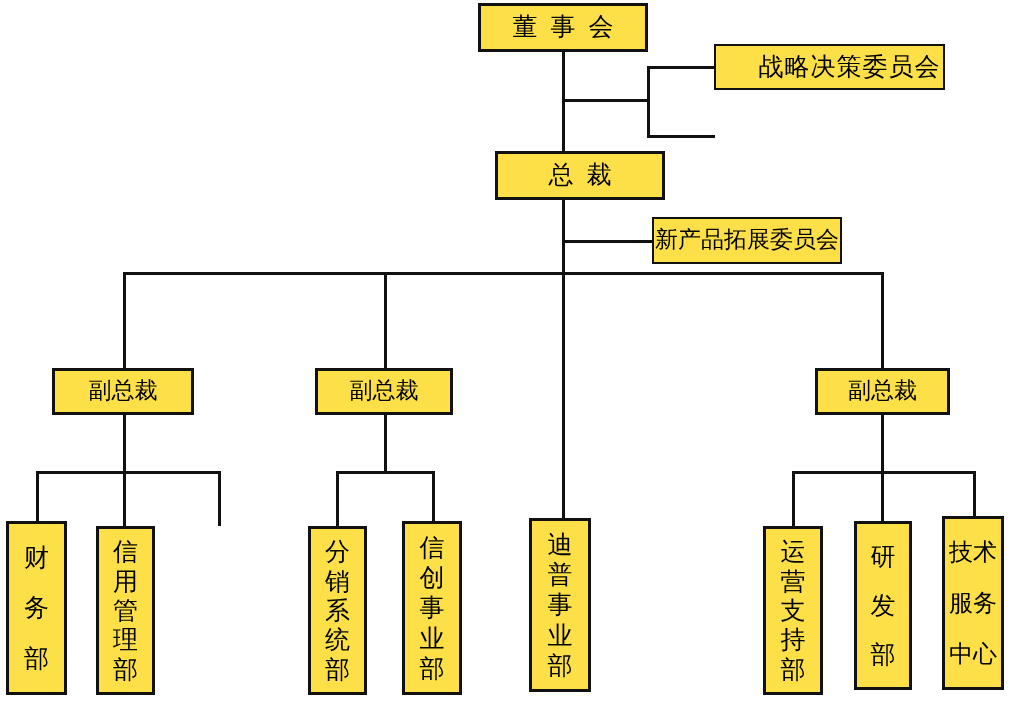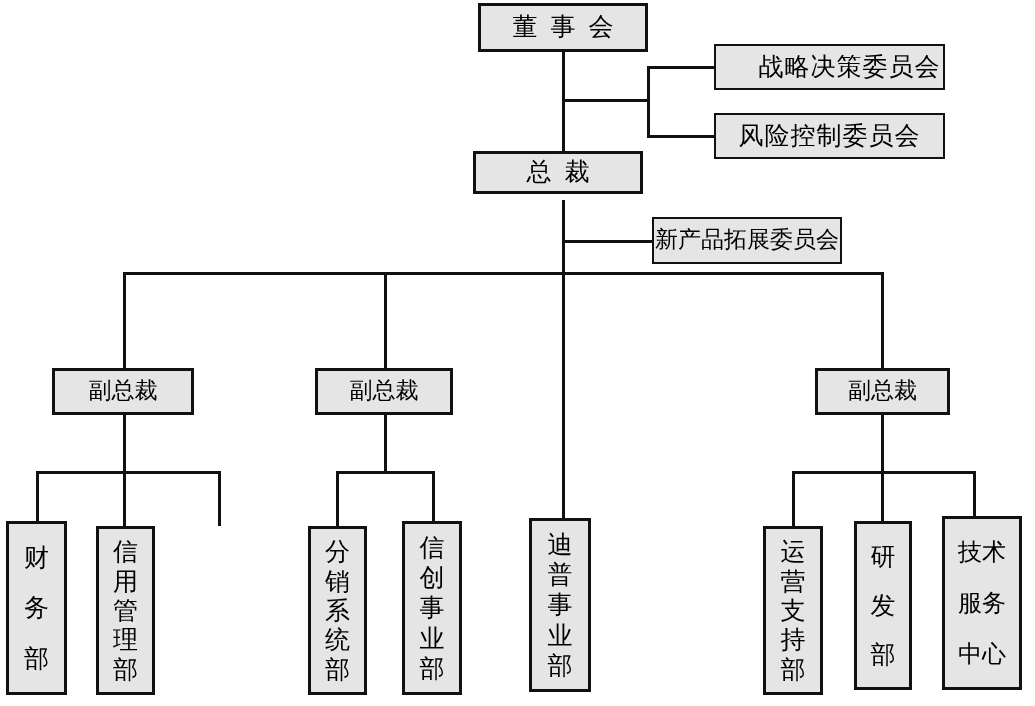--- a/index.html
+++ b/index.html
@@ -25,21 +25,21 @@
     background: #111111;
   }
   .vline { width: 3px; }
   .hline { height: 3px; }
 
   
   .box {
     position: absolute;
     box-sizing: border-box;
     border: 3px solid #111111;
-    background: #e5e5e5;
+    background: #fde047;
     display: flex;
     align-items: center;
     justify-content: center;
     text-align: center;
     line-height: 1.05;
   }
   .box.thin { border-width: 2px; }
 
   .label-h {
     font-size: 25px;
@@ -114,25 +114,22 @@
   <div class="line vline" style="left:973px; top:471px; height:45px;"></div>
 
   <div class="box" style="left:478px; top:3px; width:170px; height:49px;">
     <span class="label-h spaced">董事会</span>
   </div>
 
   <div class="box thin" style="left:714px; top:44px; width:231px; height:46px;padding-left:40px;">
     <span class="label-h comm">战略决策委员会</span>
   </div>
 
-  <div class="box thin" style="left:714px; top:113px; width:231px; height:46px;">
-    <span class="label-h comm">风险控制委员会</span>
-  </div>
-
-  <div class="box" style="left:473px; top:151px; width:170px; height:43px;">
+
+  <div class="box" style="left:495px; top:151px; width:170px; height:49px;">
     <span class="label-h spaced">总裁</span>
   </div>
 
   <div class="box thin" style="left:652px; top:217px; width:190px; height:47px;font-family:Liberation Serif, serif;">
     <span class="label-h comm-sm">新产品拓展委员会</span>
   </div>
 
   <div class="box" style="left:52px; top:368px; width:142px; height:47px;">
     <span class="label-h vp">副总裁</span>
   </div>
@@ -205,21 +202,21 @@
   </div>
 
   <div class="box" style="left:854px; top:521px; width:58px; height:169px;">
     <div class="vstack">
         <div class="vrow">研</div>
         <div class="vrow">发</div>
         <div class="vrow">部</div>
       </div>
   </div>
 
-  <div class="box" style="left:942px; top:516px; width:80px; height:174px;text-align:center;">
+  <div class="box" style="left:942px; top:516px; width:62px; height:174px;text-align:center;">
     <div class="vstack cols2">
         <div class="vrow">技术</div>
         <div class="vrow">服务</div>
         <div class="vrow">中心</div>
       </div>
   </div>
 
 </div>
 
 </body></html>

